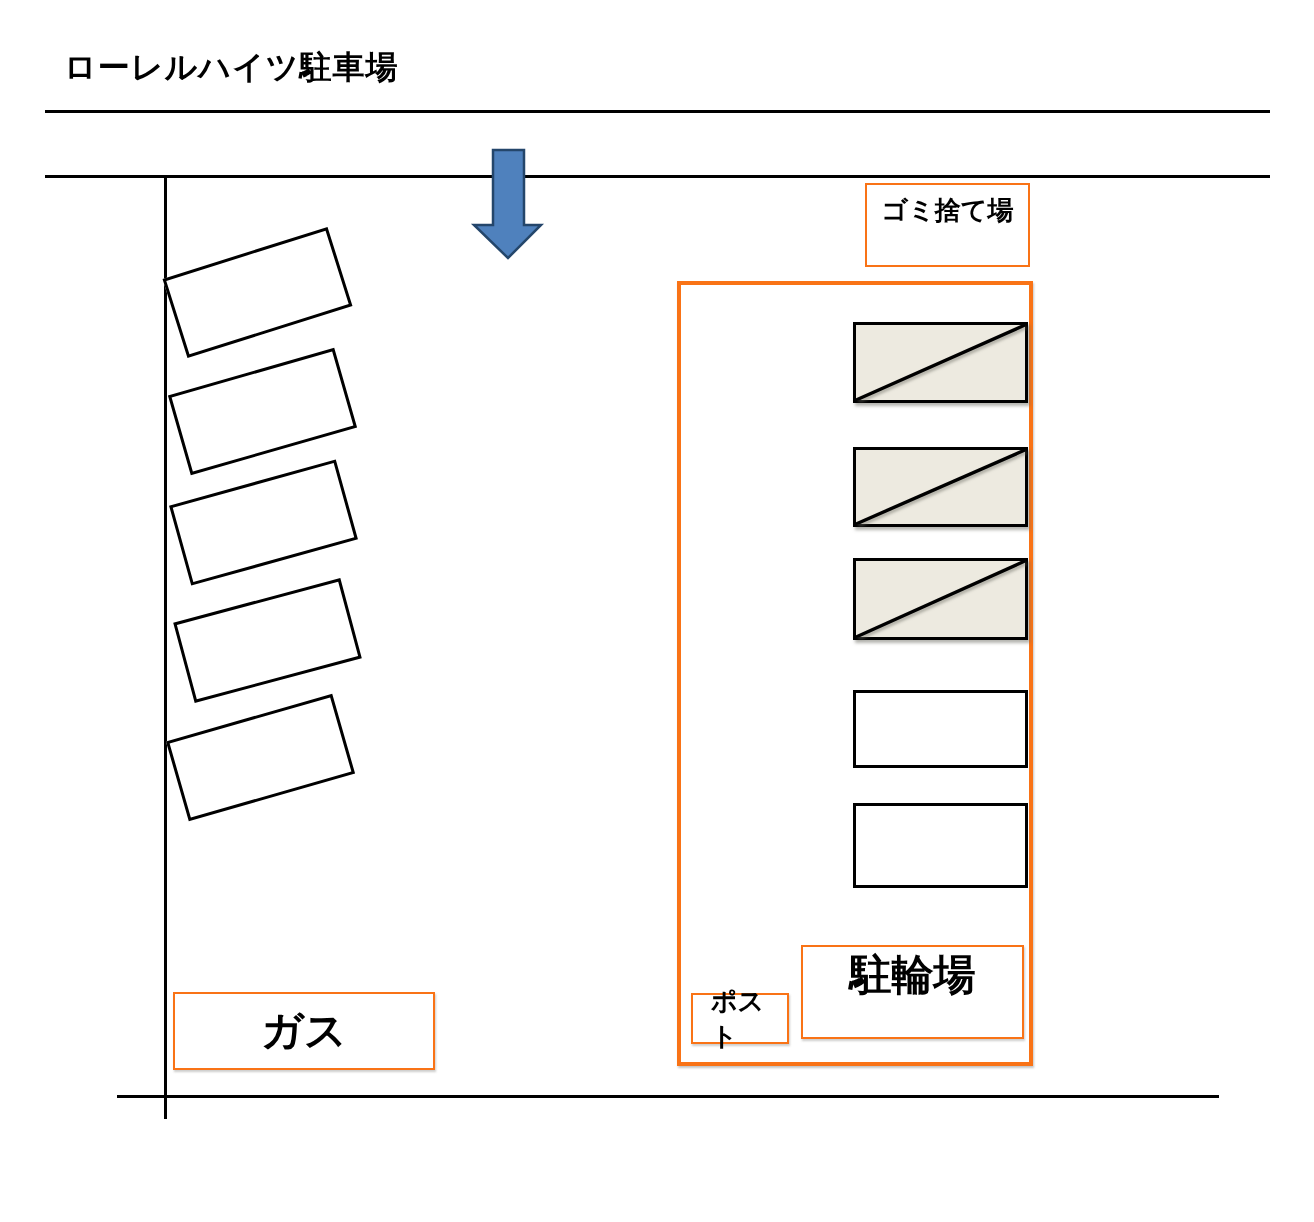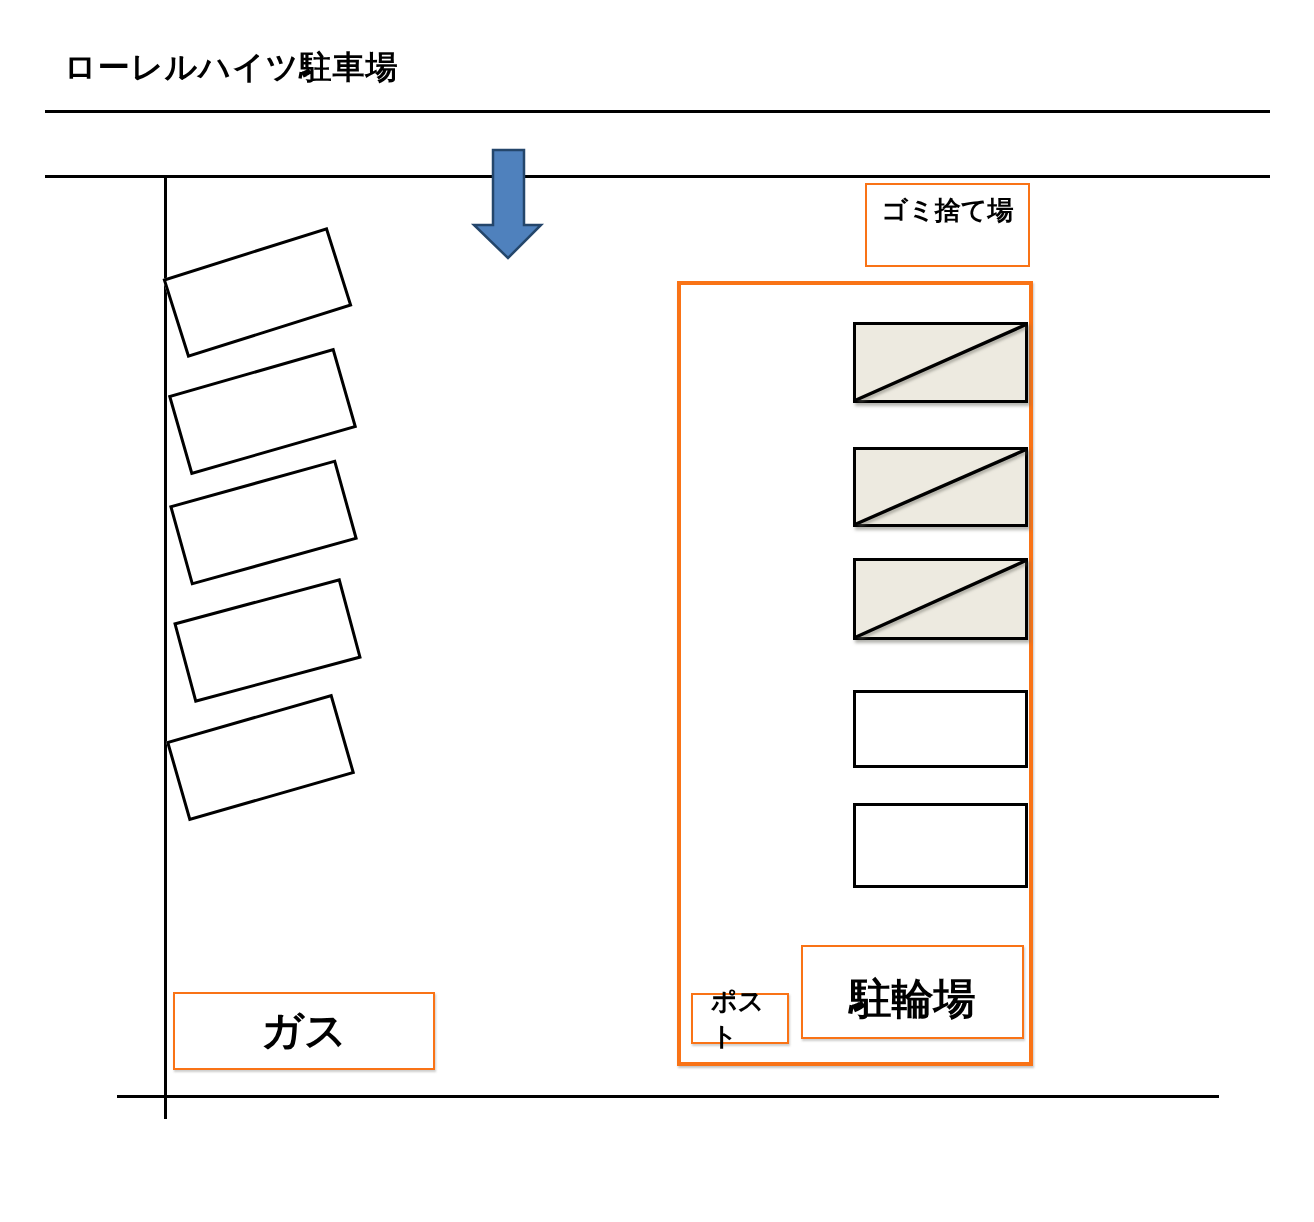--- a/index.html
+++ b/index.html
@@ -26,21 +26,21 @@
 
   .stall{position:absolute;left:172px;width:175px;border:3px solid #000;box-sizing:border-box;background:#fff;}
   .stall.reserved{background:var(--reserved-stall-fill,#EDEAE0);box-shadow:2px 3px 3px rgba(110,110,100,0.5);}
   .stall svg{position:absolute;left:0;top:0;width:100%;height:100%;display:block;filter:drop-shadow(2px 2px 1.5px rgba(110,110,100,0.55));}
   .stall-a{top:37px;height:81px;}
   .stall-b{top:162px;height:80px;}
   .stall-c{top:273px;height:82px;}
   .stall-d{top:405px;height:78px;}
   .stall-e{top:518px;height:85px;}
 
-  .bicycle-box{left:120px;top:660px;width:223px;height:94px;text-align:center;padding-top:24px;box-shadow:1px 2px 2px rgba(90,90,85,0.3);}
+  .bicycle-box{left:120px;top:660px;width:223px;height:94px;text-align:center;padding-top:0;box-shadow:1px 2px 2px rgba(90,90,85,0.3);}
   .bicycle-box .lbl{font-size:42px;font-weight:700;}
 
   .post-box{left:10px;top:708px;width:98px;height:51px;display:flex;align-items:center;justify-content:center;box-shadow:1px 2px 2px rgba(90,90,85,0.3);}
   .post-box .lbl{font-size:26px;font-weight:700;margin-left:18px;}
 
   .gas-box{left:173px;top:992px;width:262px;height:78px;display:flex;align-items:center;justify-content:center;box-shadow:1px 2px 2px rgba(90,90,85,0.3);}
   .gas-box .lbl{font-size:42px;font-weight:700;font-family:Liberation Mono, monospace;}
 
   .space{position:absolute;width:173px;height:83px;border:3px solid #000;box-sizing:border-box;background:#fff;}
   .space-1{left:171px;top:251px;transform:rotate(-17.5deg);}

